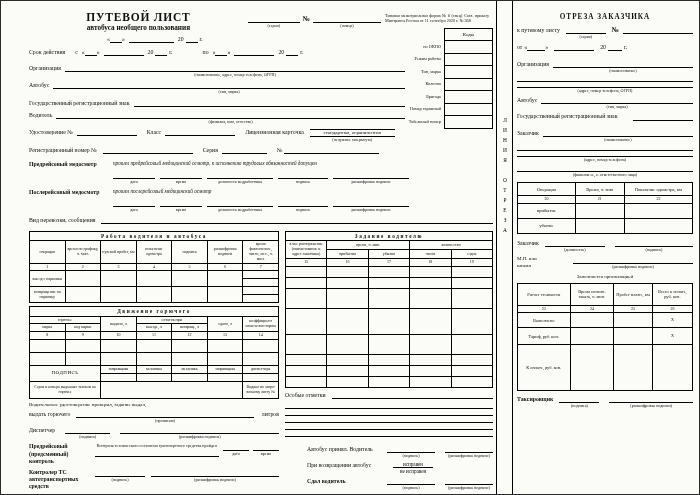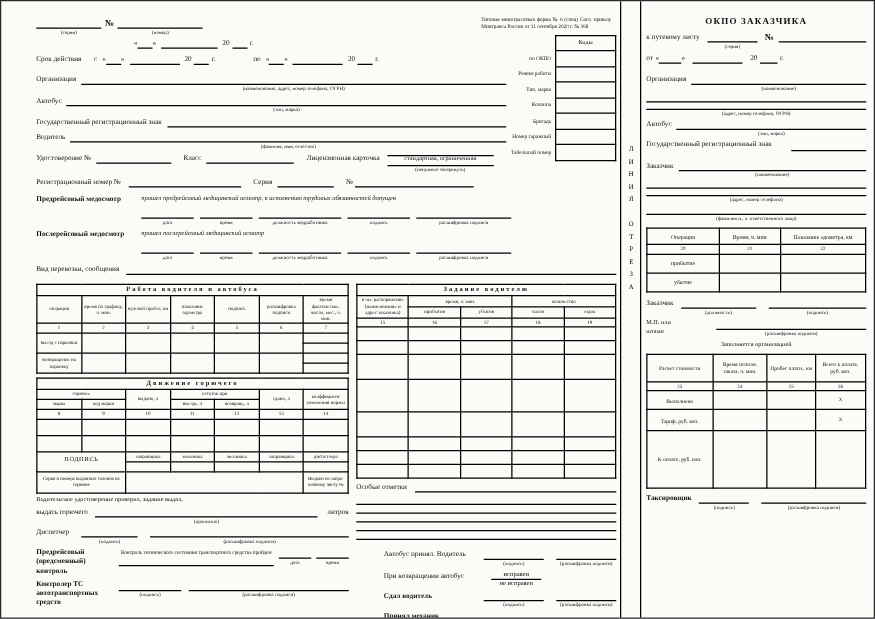--- a/index.html
+++ b/index.html
@@ -99,20 +99,24 @@
         <tr>
               <td class="clab">Табельный номер</td>
               <td class="cbox"></td>
             </tr>
       </tbody>
         </table>
     </div>
 
     <div class="topleft" style="width:352px;">
       <div class="fr">
+        <div class="titlebox">
+          <div class="t11 b">ПУТЕВОЙ ЛИСТ</div>
+          <div class="t7 b">автобуса необщего пользования</div>
+        </div>
         <div class="fr numbox">
           <span class="fs w52">
               <span class="bl"></span>
               <span class="sub">(серия)</span>
             </span>
           <span class="t7 b mx3">№</span>
           <span class="fs w68">
               <span class="bl"></span>
               <span class="sub">(номер)</span>
             </span>
@@ -571,21 +575,21 @@
         </div>
       </div>
     </div>
   </section>
 
   <div class="cut">
     <div class="cuttext">ЛИНИЯ ОТРЕЗА</div>
   </div>
 
   <section class="talon">
-    <div class="t7 b tc" style="letter-spacing:1px;">ОКПО ЗАКАЗЧИКА</div>
+    <div class="t7 b tc" style="letter-spacing:1px;">ОТРЕЗА ЗАКАЗЧИКА</div>
 
     <div class="fr t6 mt4">
       <span>к путевому листу</span>
       <span class="fs w40 ml6">
           <span class="bl"></span>
           <span class="sub">(серия)</span>
         </span>
       <span class="t7 b ml6">№</span>
       <span class="bl grow ml4"></span>
     </div>

